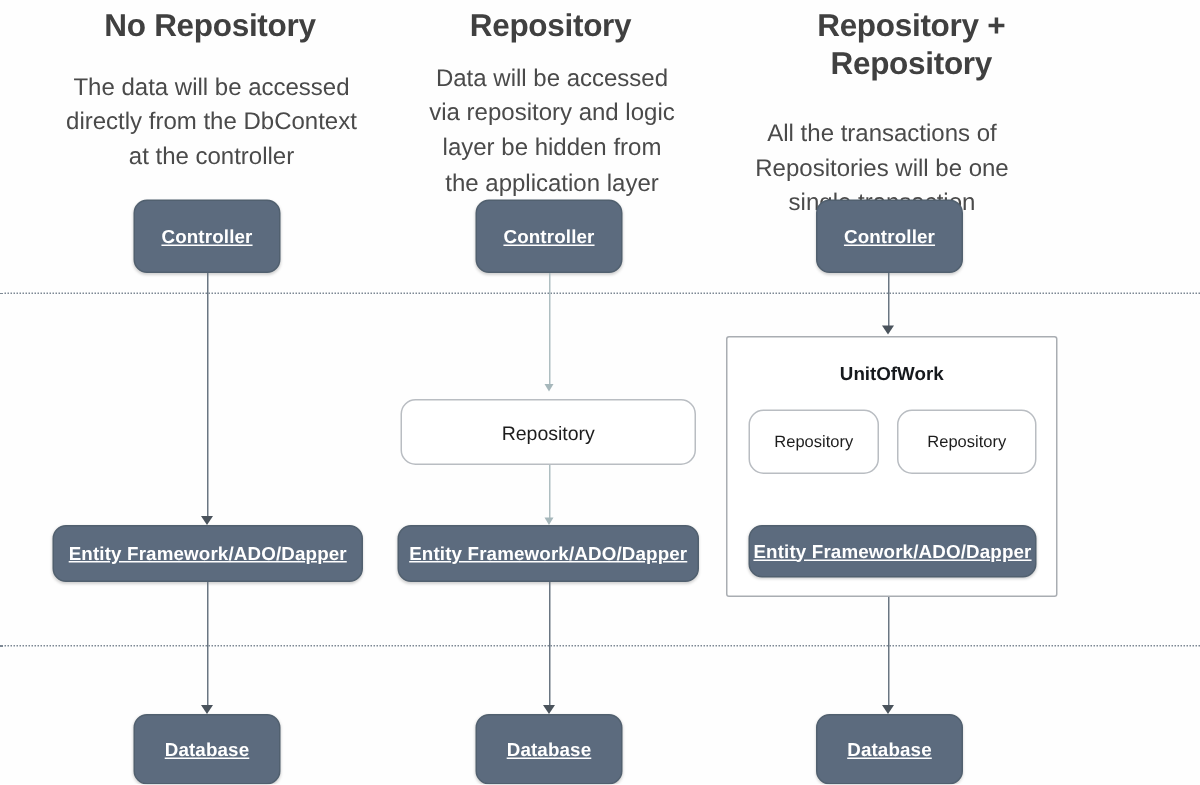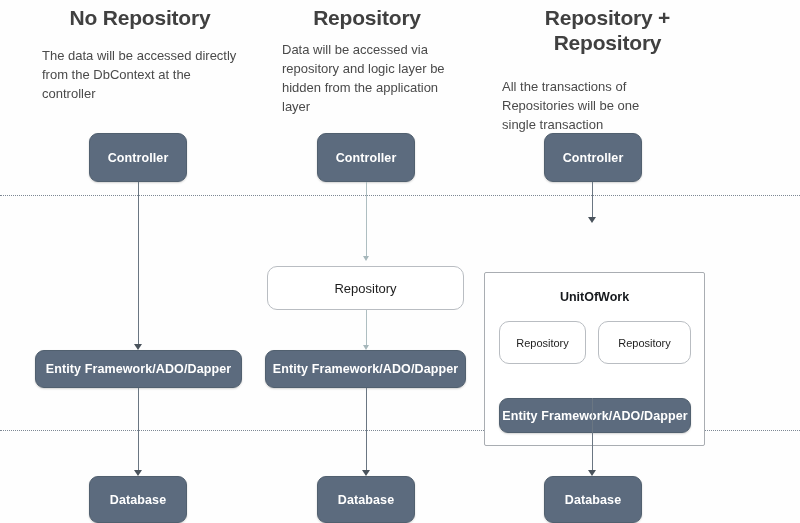--- a/index.html
+++ b/index.html
@@ -24,22 +24,22 @@
     position: absolute;
     text-align: center;
     font-size: 21px;
     font-weight: bold;
     color: #404040;
     line-height: 1.18;
     letter-spacing: -0.2px;
   }
   .col-sub {
     position: absolute;
-    text-align: left;
-    font-size: 13px;
+    text-align: center;
+    font-size: 16px;
     font-weight: normal;
     color: #4a4a4a;
     line-height: 1.45;
   }
 
   
   .divider {
     position: absolute;
     left: 0;
     width: 800px;
@@ -58,20 +58,21 @@
   }
   .node-dark {
     background: #5c6b7e;
     border: 1px solid #51606f;
     border-radius: 9px;
     color: #ffffff;
     font-size: 12.5px;
     font-weight: bold;
     letter-spacing: 0.1px;
     box-shadow: 0 1px 2px rgba(0,0,0,0.18);
+    text-decoration: underline;
   }
   .node-light {
     background: #ffffff;
     border: 1px solid #b9bdc2;
     border-radius: 10px;
     color: #1d1d1d;
     font-size: 13px;
     font-weight: normal;
   }
   .node-light.small {
@@ -163,21 +164,21 @@
   <div class="conn" style="left:366px; top:388px; height:85px;"></div>
   <div class="arrow" style="left:362px; top:470px;"></div>
 
   <div class="node node-dark" style="left:317px; top:476px; width:98px; height:47px;">Database</div>
 
   <div class="node node-dark" style="left:544px; top:133px; width:98px; height:49px;">Controller</div>
 
   <div class="conn" style="left:592px; top:182px; height:38px;"></div>
   <div class="arrow" style="left:588px; top:217px;"></div>
 
-  <div class="uow-panel" style="left:484px; top:224px; width:221px; height:174px;margin-top:48px;">
+  <div class="uow-panel" style="left:484px; top:224px; width:221px; height:174px;">
     <div class="uow-label" style="left:0; top:17px;">UnitOfWork</div>
 
     <div class="node node-light small" style="left:14px; top:48px; width:87px; height:43px;">Repository</div>
 
     <div class="node node-light small" style="left:113px; top:48px; width:93px; height:43px;">Repository</div>
 
     <div class="node node-dark" style="left:14px; top:125px; width:192px; height:35px;">Entity Framework/ADO/Dapper</div>
   </div>
 
   <div class="conn" style="left:592px; top:398px; height:75px;"></div>

